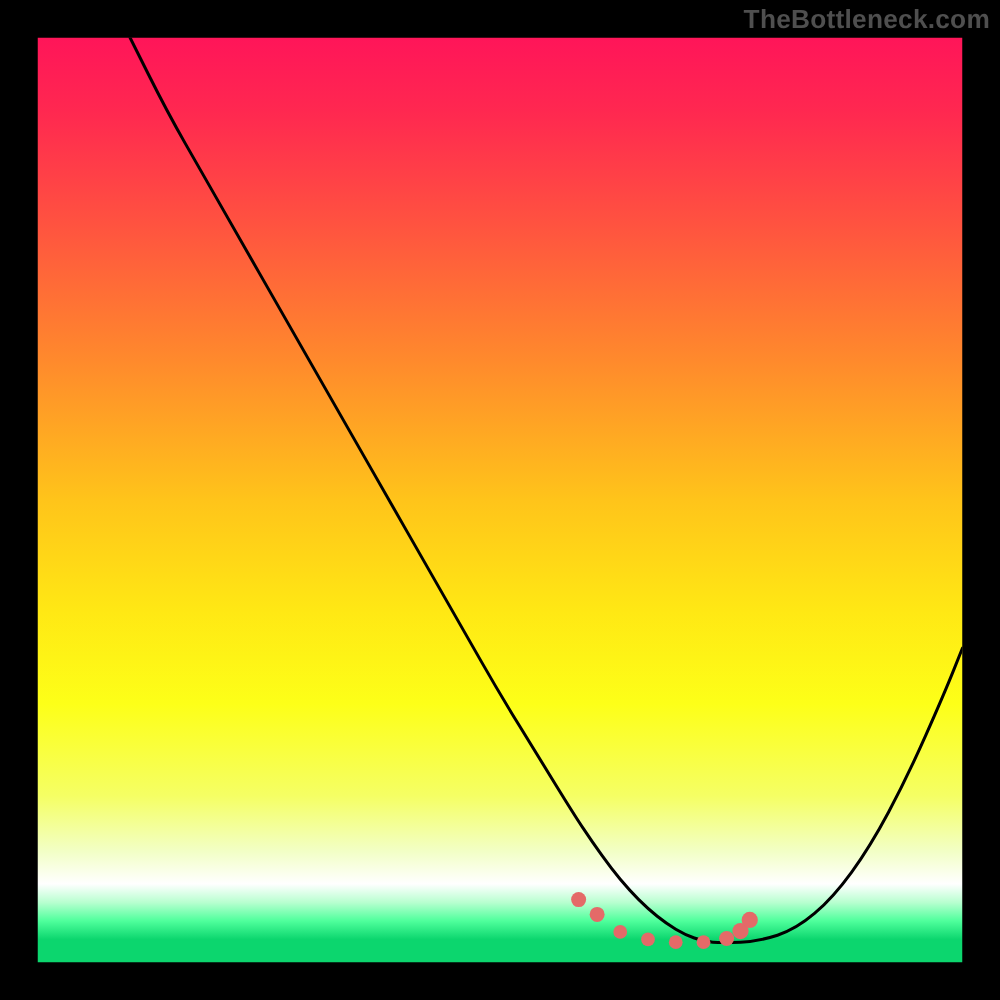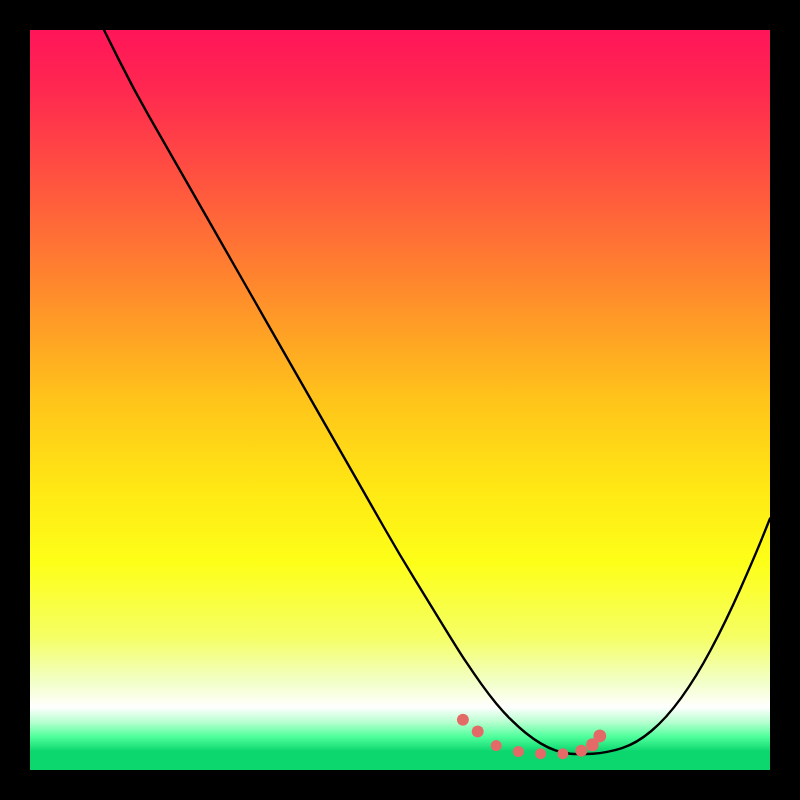--- a/index.html
+++ b/index.html
@@ -34,20 +34,21 @@
     width: 740px;
     height: 740px;
     z-index: 1;
   }
 </style>
 </head>
 <body>
 
 <div class="stage">
 
+  <div class="watermark">TheBottleneck.com</div>
 
   <svg class="plot" viewBox="0 0 740 740" preserveAspectRatio="none">
     <defs>
       <linearGradient id="bg-grad" x1="0" y1="0" x2="0" y2="1">
       <stop offset="0%" stop-color="#ff1559"></stop>
           <stop offset="8%" stop-color="#ff2850"></stop>
           <stop offset="20%" stop-color="#ff5240"></stop>
           <stop offset="35%" stop-color="#ff8a2c"></stop>
           <stop offset="50%" stop-color="#ffc41a"></stop>
           <stop offset="62%" stop-color="#ffe814"></stop>

